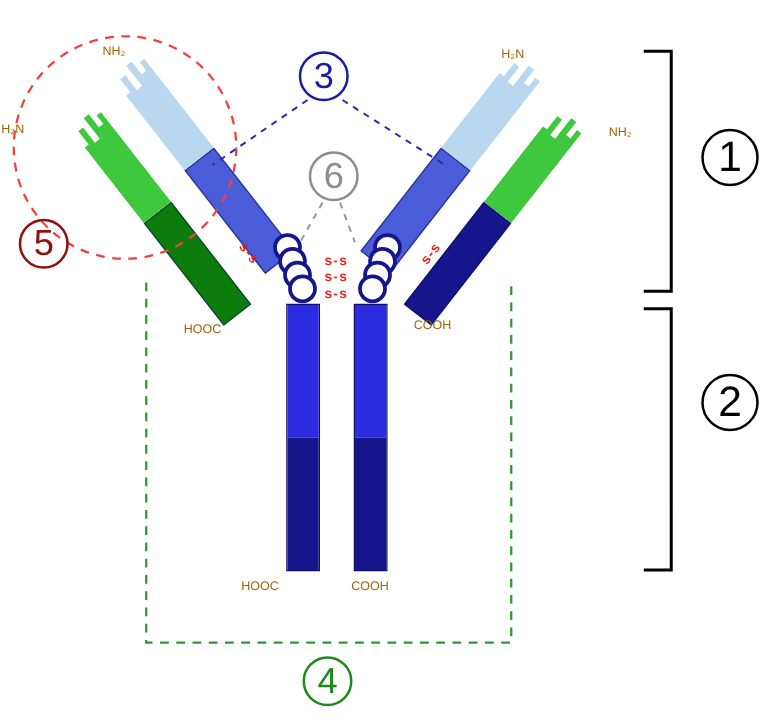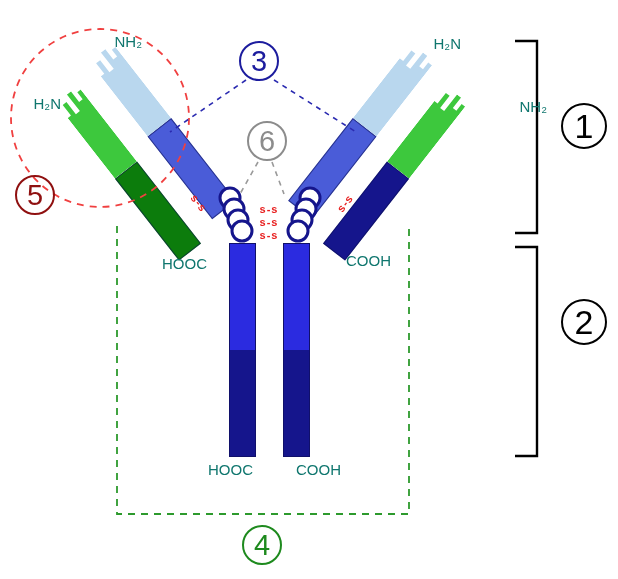--- a/index.html
+++ b/index.html
@@ -10,21 +10,21 @@
   .arm{position:absolute;transform-origin:50% 100%;display:flex;flex-direction:column;}
   .seg{width:100%;box-sizing:border-box;}
   .outlined{border:1px solid rgba(10,15,80,.55);}
   .jag-top{
     clip-path:polygon(0 100%,0 20%,15% 20%,15% 6%,32% 6%,32% 22%,50% 22%,50% 0,
                       68% 0,68% 14%,84% 14%,84% 5%,100% 5%,100% 100%);
   }
   .stem{position:absolute;top:243px;width:27px;height:214px;display:flex;
         flex-direction:column;box-sizing:border-box;border:1px solid #10106a;}
   .stem .seg{height:50%;}
-  .label{position:absolute;width:60px;text-align:right;font-size:15px;color:#0f766e;
+  .label{position:absolute;width:60px;text-align:left;font-size:10px;color:#a16207;
          white-space:nowrap;line-height:16px;}
   .ss{position:absolute;font-size:11px;font-weight:bold;letter-spacing:1px;
       width:34px;text-align:center;line-height:12px;}
   .marker{position:absolute;border:2.5px solid currentColor;border-radius:50%;
           display:flex;align-items:center;justify-content:center;box-sizing:border-box;
           background:transparent;}
   .marker span{line-height:1;}
   .m-small{width:40px;height:40px;font-size:29px;}
   .m-big{width:46px;height:46px;font-size:34px;}
   svg{position:absolute;left:0;top:0;pointer-events:none;}

